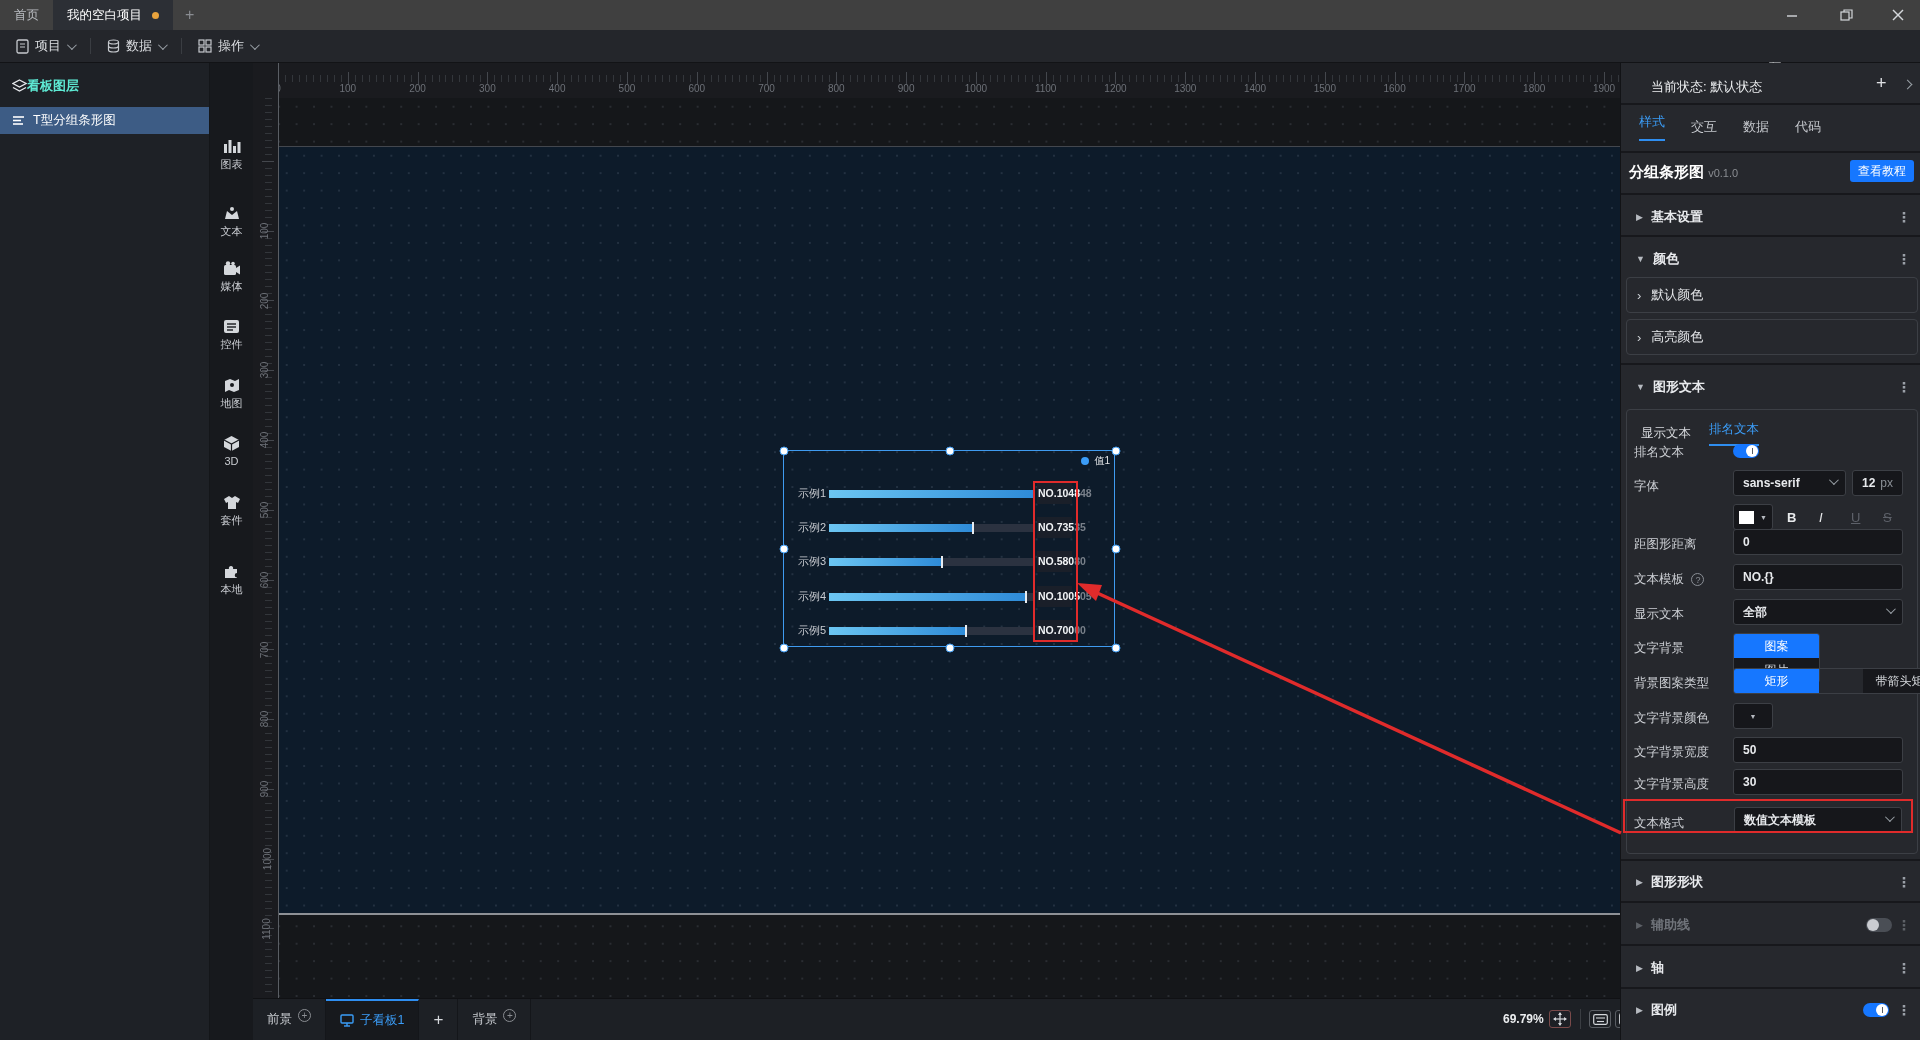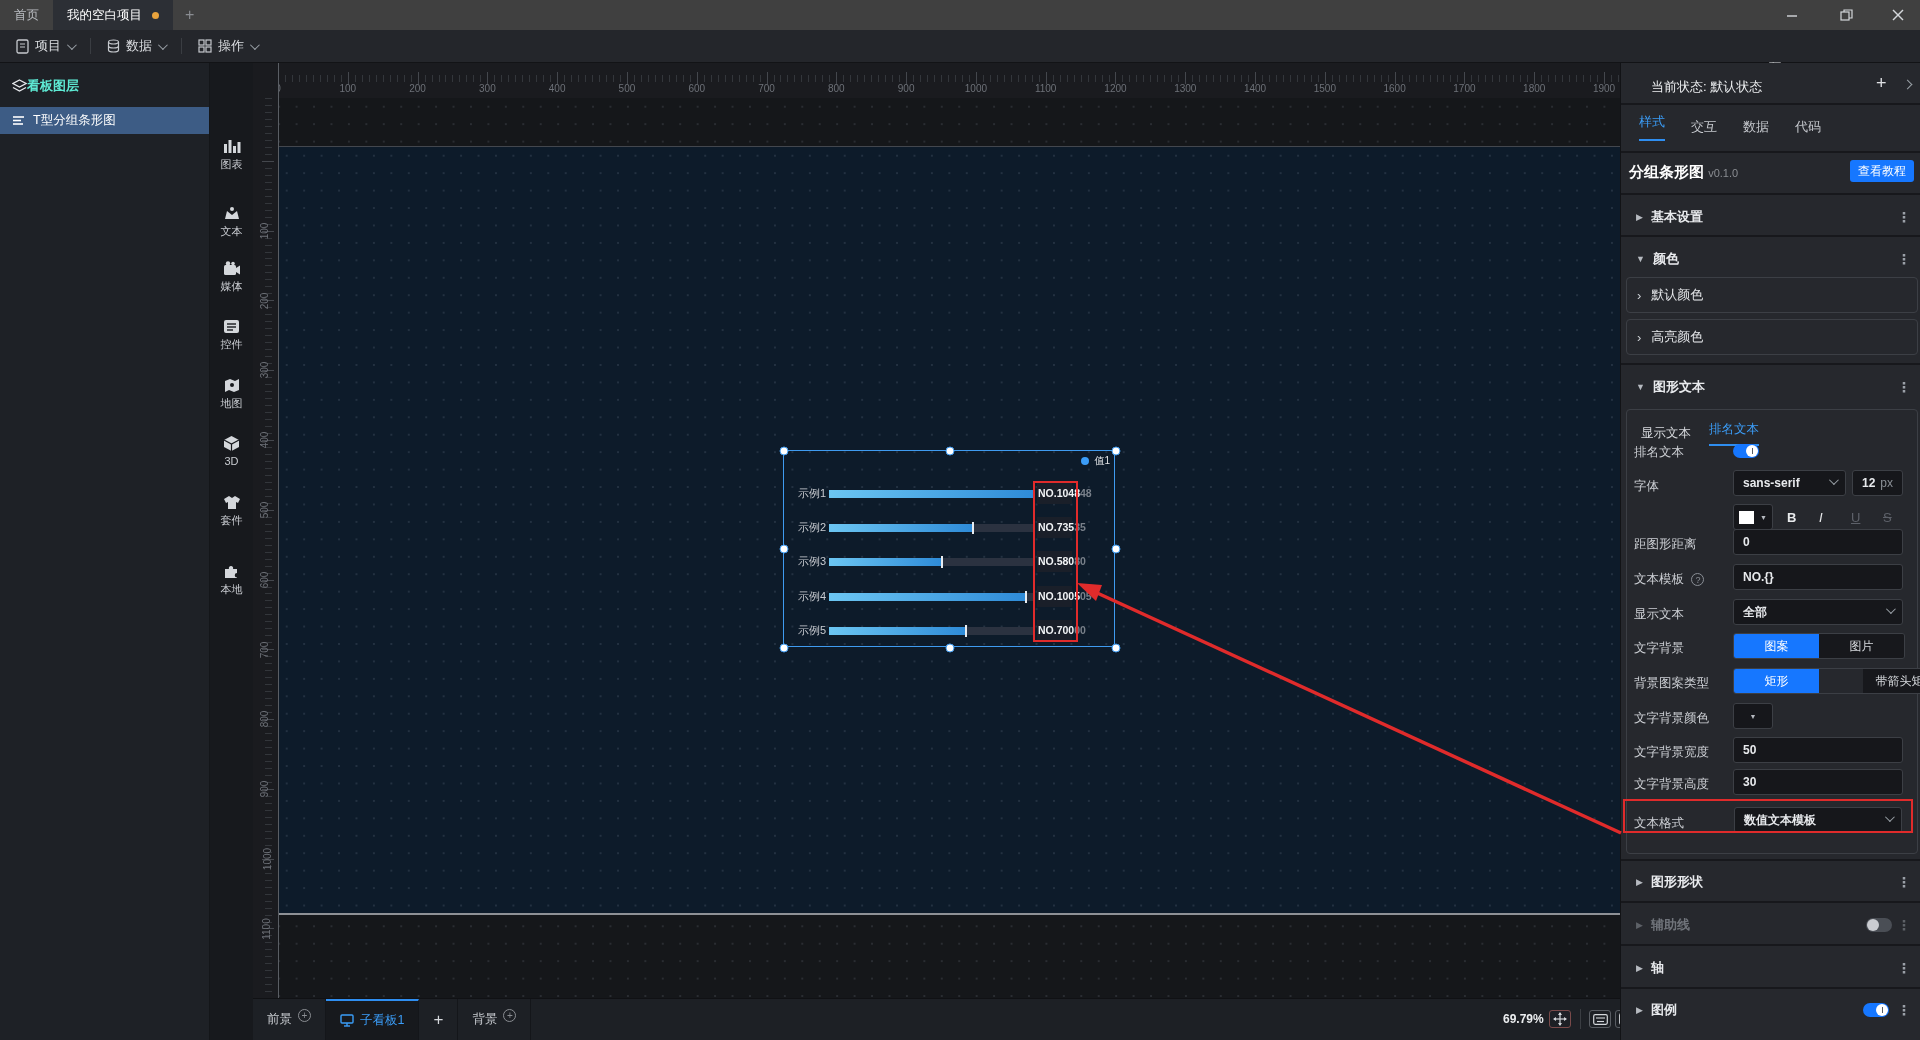--- a/index.html
+++ b/index.html
@@ -560,21 +560,21 @@
       <span>NO.{}</span>
     </div>
 
   <div class="plbl" style="top:543px;">显示文本</div>
   <div class="inp" style="left:112px;top:536px;width:170px;height:26px;justify-content:space-between;">
     <span>全部</span>
       <span class="chev" style="margin-top:-3px;"></span>
   </div>
 
   <div class="plbl" style="top:577px;">文字背景</div>
-  <div class="seg" style="left:112px;top:570px;">
+  <div class="seg" style="left:112px;top:570px;flex-direction:column;">
     <div class="on">图案</div>
     <div class="off">图片</div>
   </div>
 
   <div class="plbl" style="top:612px;">背景图案类型</div>
   <div class="seg" style="left:112px;top:605px;gap:44px;">
     <div class="on">矩形</div>
     <div class="off">带箭头矩形</div>
   </div>
 

